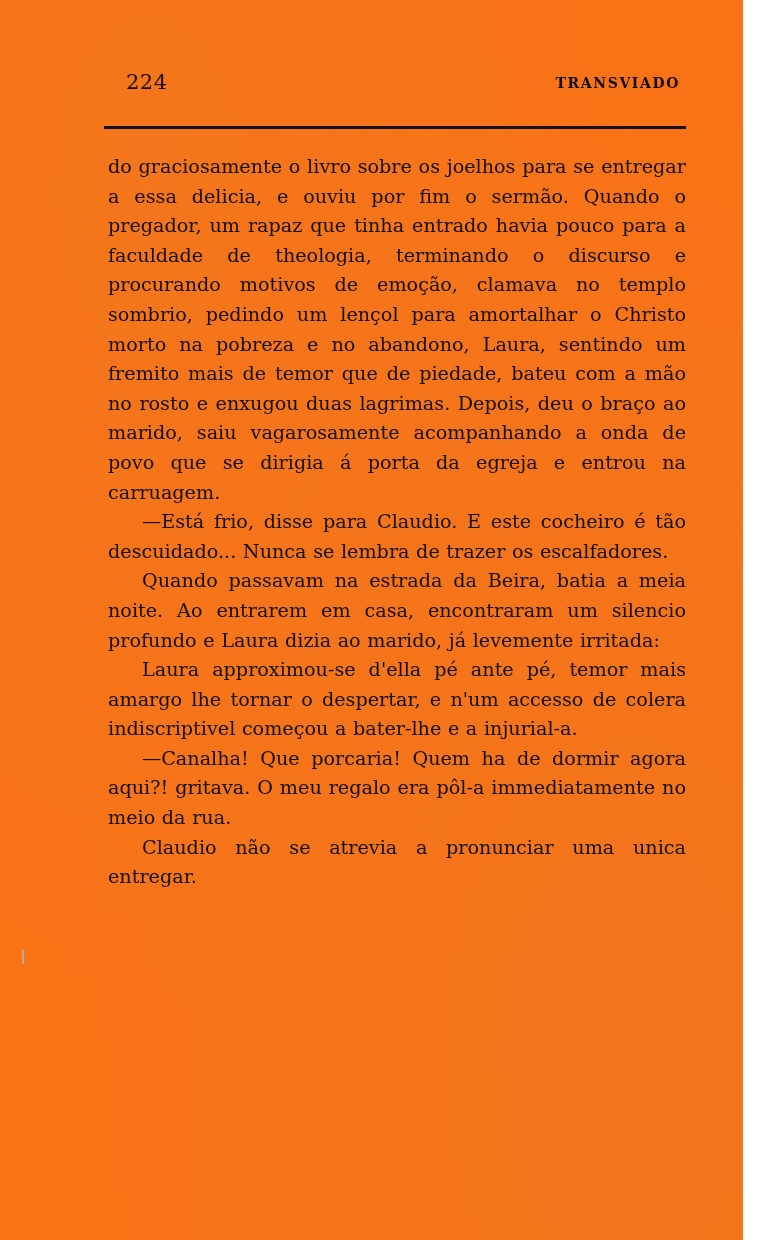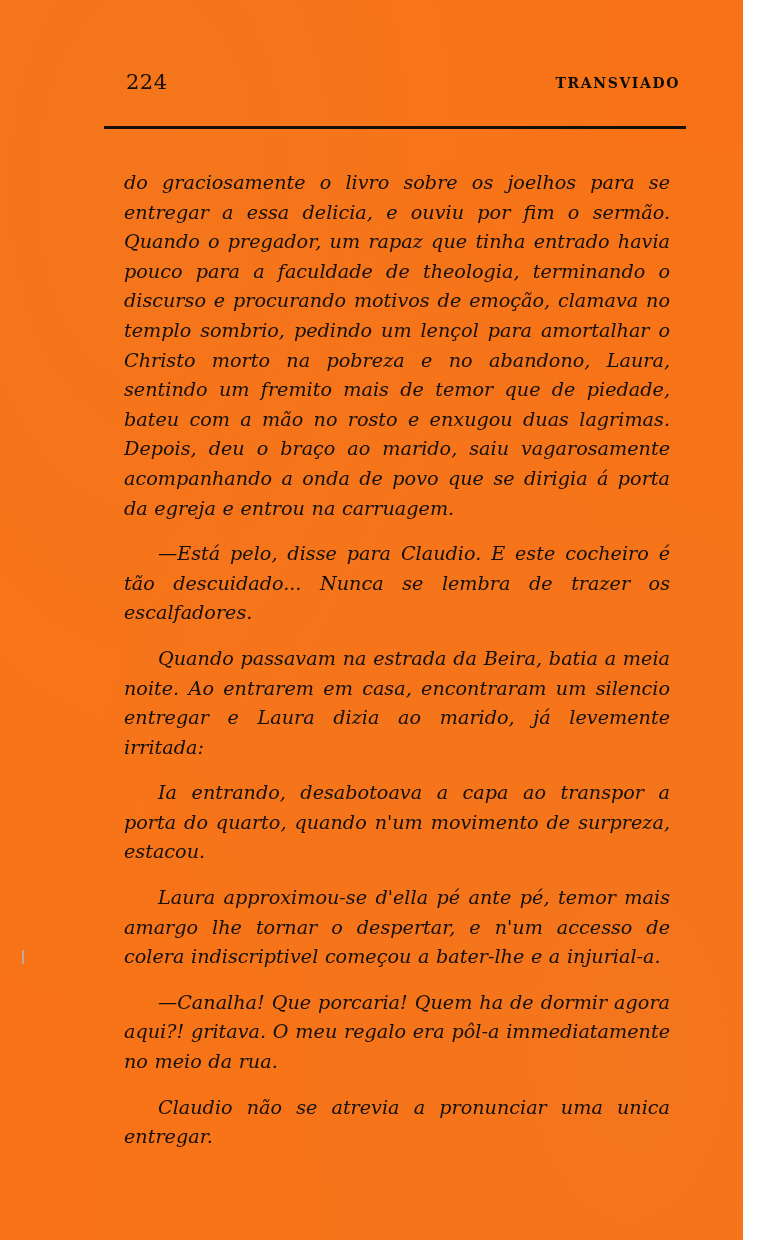--- a/index.html
+++ b/index.html
@@ -69,24 +69,23 @@
     left: 108px;
     width: 578px;
     font-size: 19.2px;
     line-height: 29.6px;
     text-align: justify;
     font-family: "DejaVu Serif", serif;
     color: #14100a;
     -webkit-font-smoothing: none;
   }
   .body-text p {
-    margin: 16px;
+    margin: 0;
     text-indent: 34px;
     word-spacing: 0.5px;
-    font-style: italic;
   }
   .body-text p.noindent {
     text-indent: 0;
   }
   .margin-tick {
     position: absolute;
     left: 22px;
     top: 950px;
     width: 2px;
     height: 14px;
@@ -102,21 +101,20 @@
     <div class="folio">224</div>
     <div class="running-title">TRANSVIADO</div>
   </div>
 
   <div class="rule"></div>
 
   <div class="margin-tick"></div>
 
   <div class="body-text">
     <p class="noindent">do graciosamente o livro sobre os joelhos para se entregar a essa delicia, e ouviu por fim o sermão. Quando o pregador, um rapaz que tinha entrado havia pouco para a faculdade de theologia, terminando o discurso e procurando motivos de emoção, clamava no templo sombrio, pedindo um lençol para amortalhar o Christo morto na pobreza e no abandono, Laura, sentindo um fremito mais de temor que de piedade, bateu com a mão no rosto e enxugou duas lagrimas. Depois, deu o braço ao marido, saiu vagarosamente acompanhando a onda de povo que se dirigia á porta da egreja e entrou na carruagem.</p>
-    <p>—Está pelo, disse para Claudio. E este cocheiro é tão descuidado... Nunca se lembra de trazer os escalfadores.</p>
-    <p>Quando passavam na estrada da Beira, batia a meia noite. Ao entrarem em casa, encontraram um silencio entregar e Laura dizia ao marido, já levemente irritada:</p>
-    <p>Ia entrando, desabotoava a capa ao transpor a porta do quarto, quando n'um movimento de surpreza, estacou.</p>
+    <p>—Está frio, disse para Claudio. E este cocheiro é tão descuidado... Nunca se lembra de trazer os escalfadores.</p>
+    <p>Quando passavam na estrada da Beira, batia a meia noite. Ao entrarem em casa, encontraram um silencio profundo e Laura dizia ao marido, já levemente irritada:</p>
     <p>Laura approximou-se d'ella pé ante pé, temor mais amargo lhe tornar o despertar, e n'um accesso de colera indiscriptivel começou a bater-lhe e a injurial-a.</p>
     <p>—Canalha! Que porcaria! Quem ha de dormir agora aqui?! gritava. O meu regalo era pôl-a immediatamente no meio da rua.</p>
     <p>Claudio não se atrevia a pronunciar uma unica entregar.</p>
   </div>
 
 </div>
 
 </body></html>

